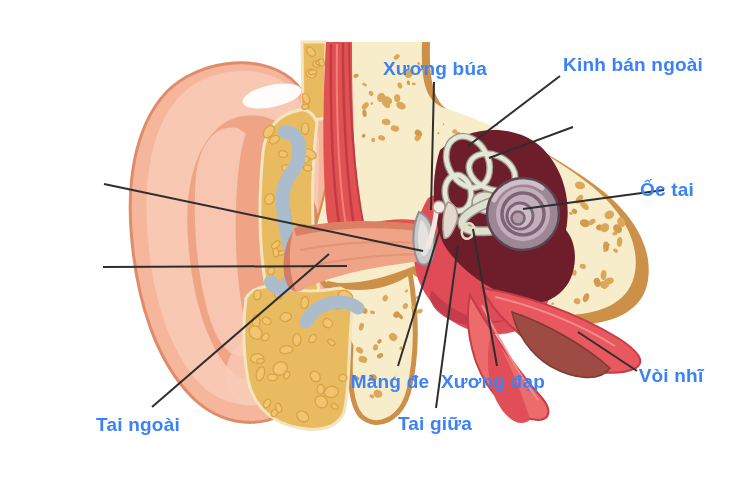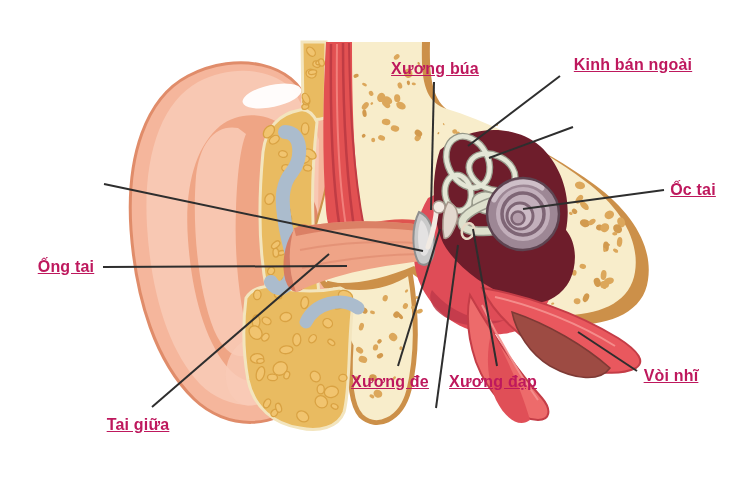--- a/index.html
+++ b/index.html
@@ -1,21 +1,21 @@
 <!DOCTYPE html>
 <html><head>
 <meta charset="utf-8">
 <style>
   html,body{margin:0;padding:0;background:#fff;}
   #stage{position:relative;width:730px;height:480px;background:#fff;overflow:hidden;
          font-family:"Liberation Sans","DejaVu Sans",sans-serif;}
   #art{position:absolute;left:0;top:0;}
   .label{position:absolute;transform:translateX(-50%);white-space:nowrap;
-         font-size:16px;line-height:23px;font-weight:600;color:#be185d;
-         letter-spacing:0.2px;text-decoration:underline;}
+         font-size:19px;line-height:23px;font-weight:600;color:#3b82f6;
+         letter-spacing:0.2px;}
 </style>
 </head>
 <body>
 
 <div id="stage">
 
 <svg id="art" width="730" height="480" viewBox="0 0 730 480">
 
   <g>
     <path d="M 307 103 C 296 64 238 50 188 76 C 146 98 126 156 131 230
@@ -372,20 +372,20 @@
     <line x1="152" y1="407" x2="329" y2="254"></line>
     <line x1="398" y1="366" x2="440" y2="229"></line>
     <line x1="497" y1="366" x2="473" y2="229"></line>
     <line x1="436" y1="408" x2="458" y2="245"></line>
     <line x1="637" y1="371" x2="578" y2="332"></line>
   </g>
 </svg>
 
 <div class="label" style="left:435px;top:57px">Xương búa</div>
 <div class="label" style="left:633px;top:53px">Kinh bán ngoài</div>
-<div class="label" style="left:693px;top:178px">Ốc tai</div>
-<div class="label" style="left:66px;top:255px">Ống tai</div>
-<div class="label" style="left:138px;top:413px">Tai giữa</div>
-<div class="label" style="left:390px;top:370px">Xương đe</div>
+<div class="label" style="left:667px;top:178px">Ốc tai</div>
+<div class="label" style="left:138px;top:413px">Tai ngoài</div>
+<div class="label" style="left:390px;top:370px">Màng đe</div>
 <div class="label" style="left:493px;top:370px">Xương đạp</div>
+<div class="label" style="left:435px;top:412px">Tai giữa</div>
 <div class="label" style="left:671px;top:364px">Vòi nhĩ</div>
 
 </div>
 
 </body></html>

